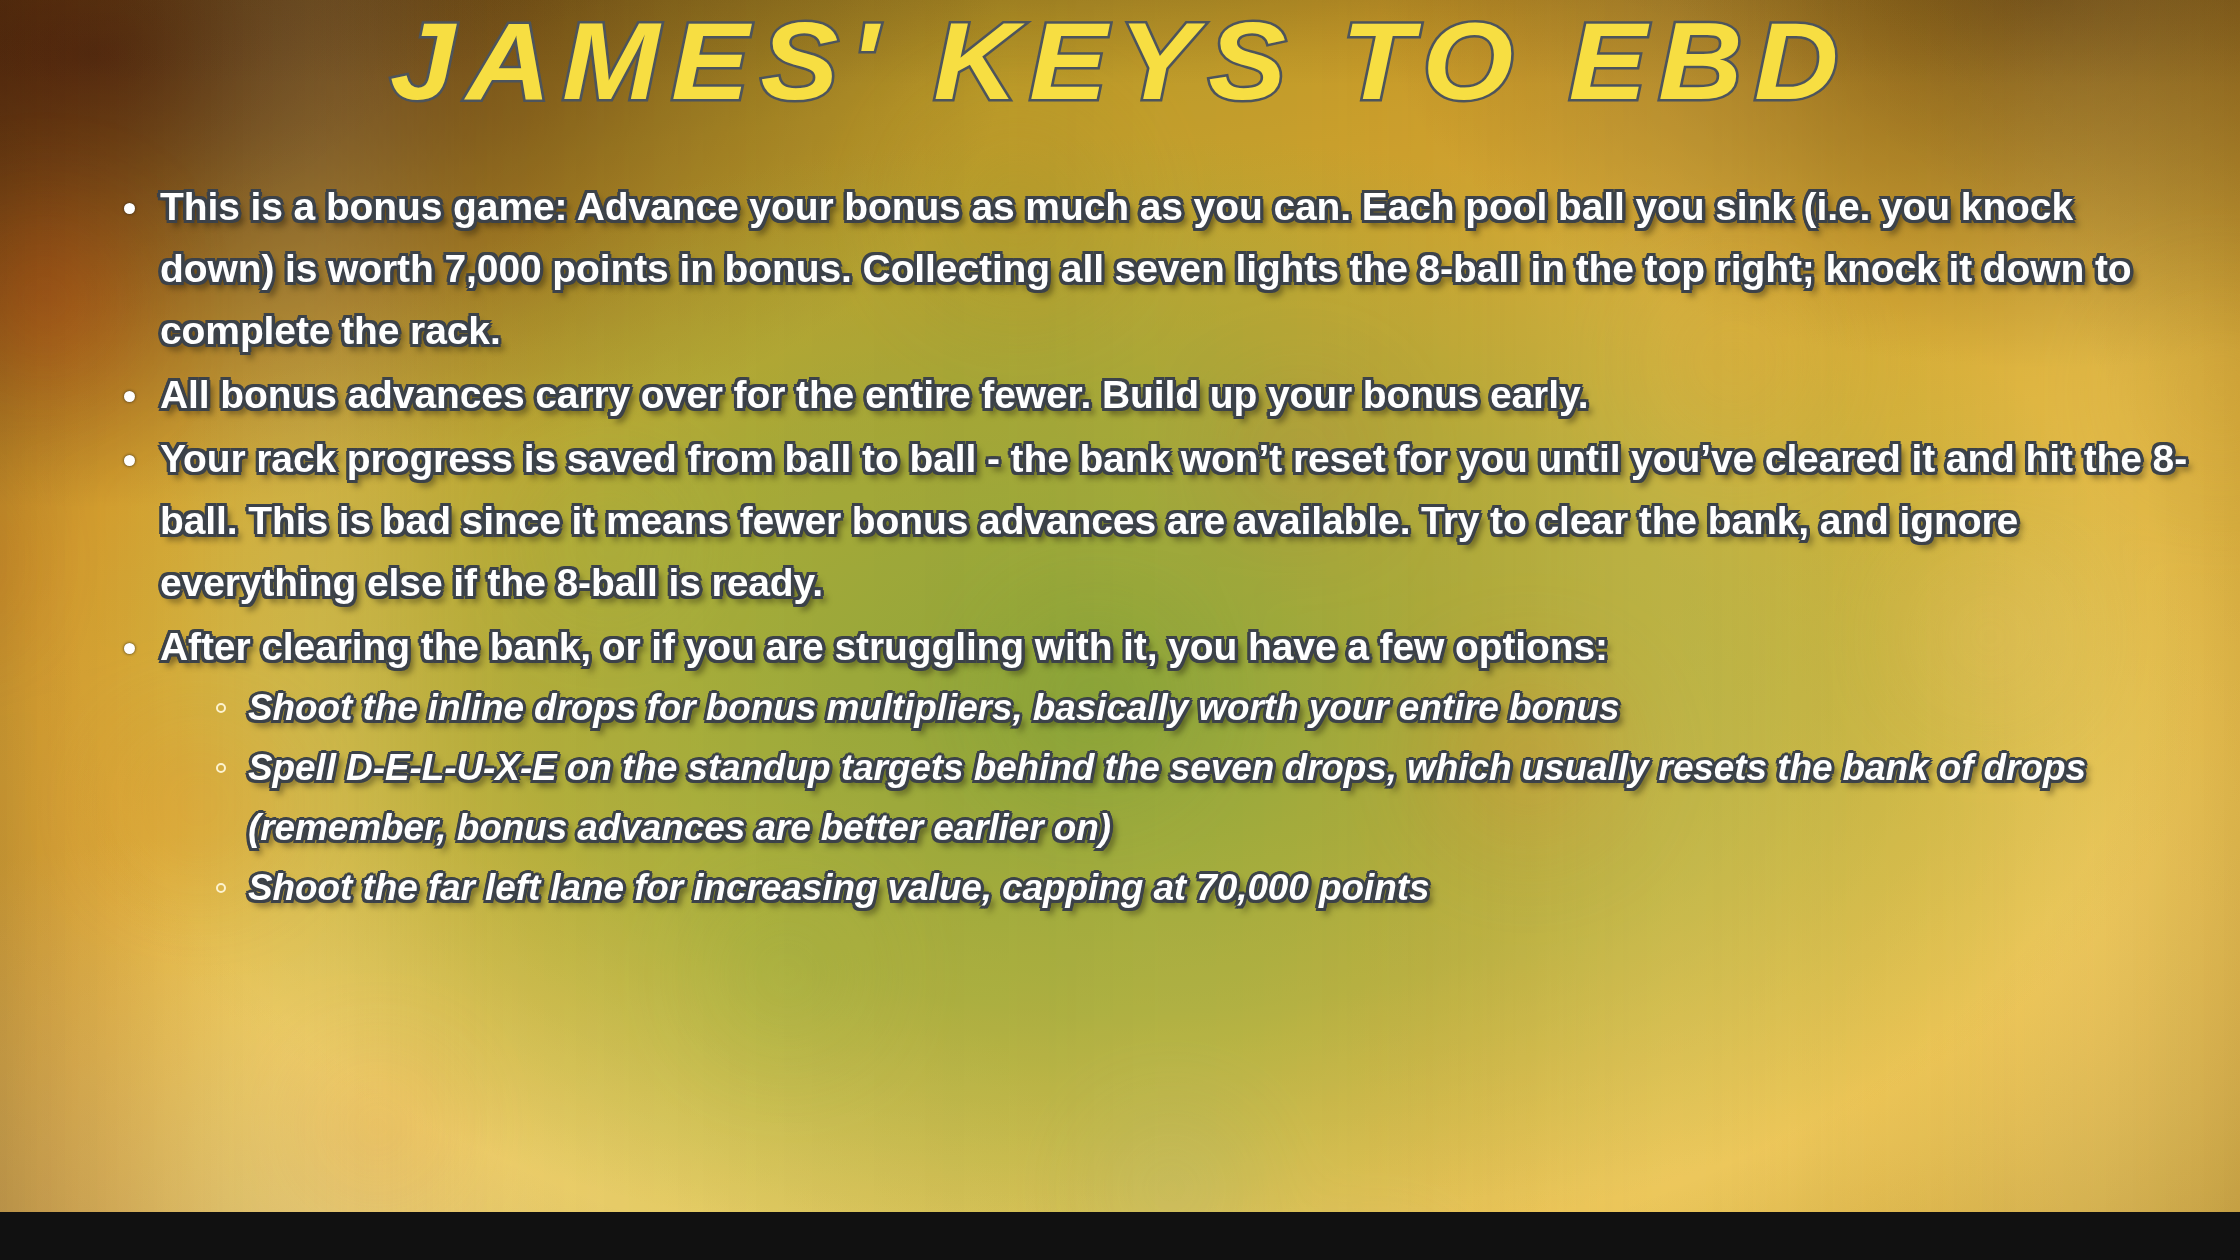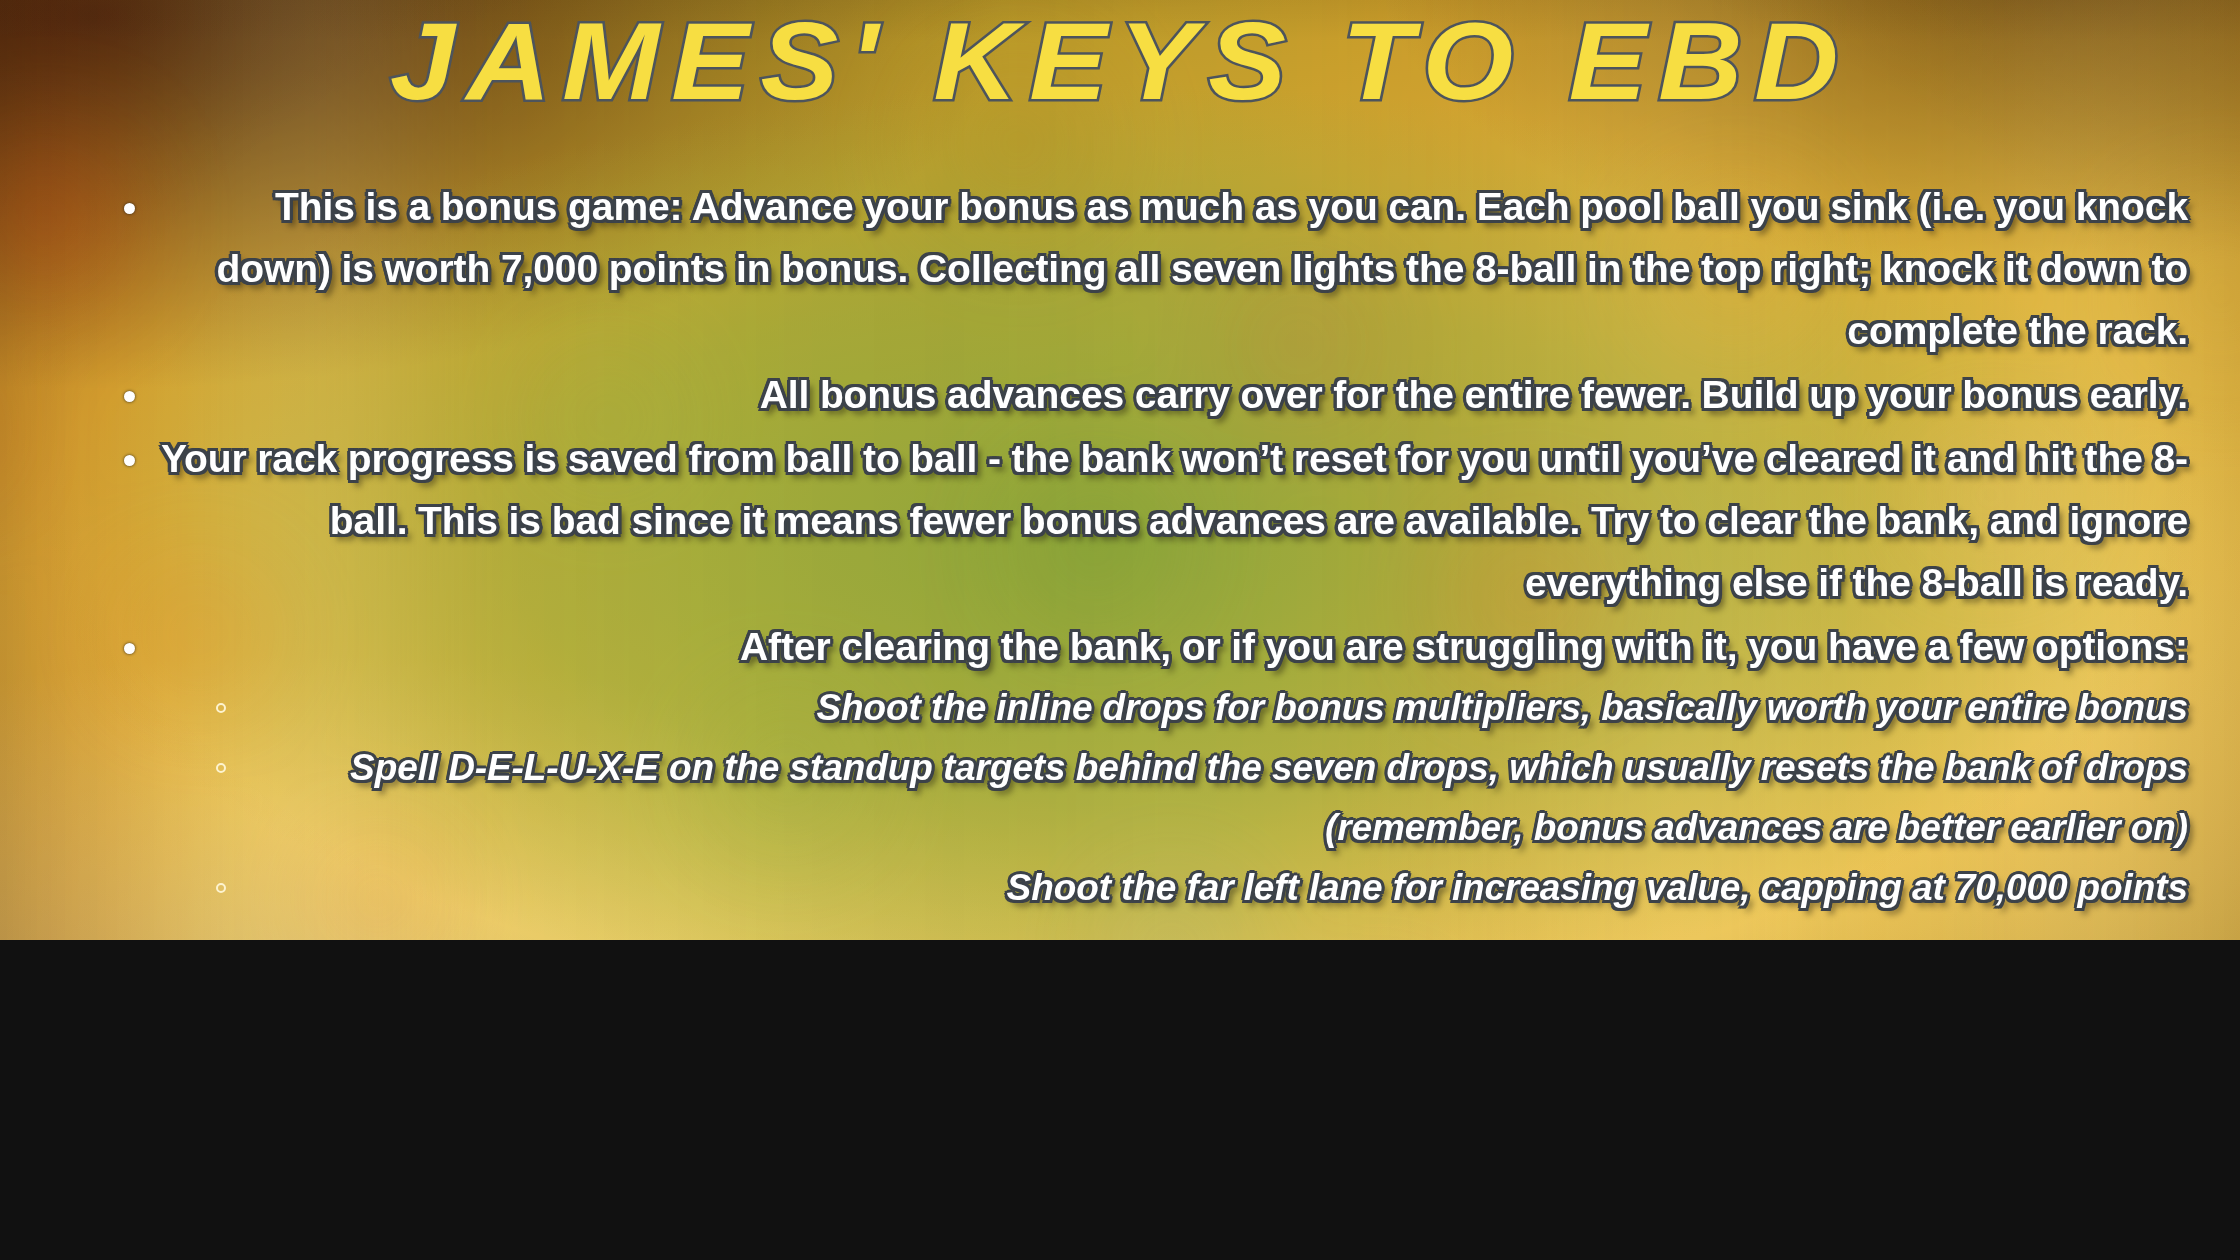--- a/index.html
+++ b/index.html
@@ -7,21 +7,21 @@
     padding: 0;
     background: #111;
   }
   body {
     font-family: "Liberation Sans", sans-serif;
   }
 
   #slide {
     position: relative;
     width: 2240px;
-    height: 940px;
+    height: 1212px;
     overflow: hidden;
     background: #b91c1c;
     isolation: isolate;
   }
 
   
   .bg-layer {
     position: absolute;
     inset: -160px;
     pointer-events: none;
@@ -117,21 +117,20 @@
   }
 
   .bullet-list {
     position: absolute;
     left: 108px;
     top: 176px;
     width: 2080px;
     margin: 0;
     padding: 0;
     list-style: none;
-    text-align: right;
   }
 
   .bullet {
     position: relative;
     padding-left: 52px;
     margin: 0 0 2px 0;
     font-size: 39px;
     font-weight: 700;
     line-height: 62px;
     color: #ffffff;

